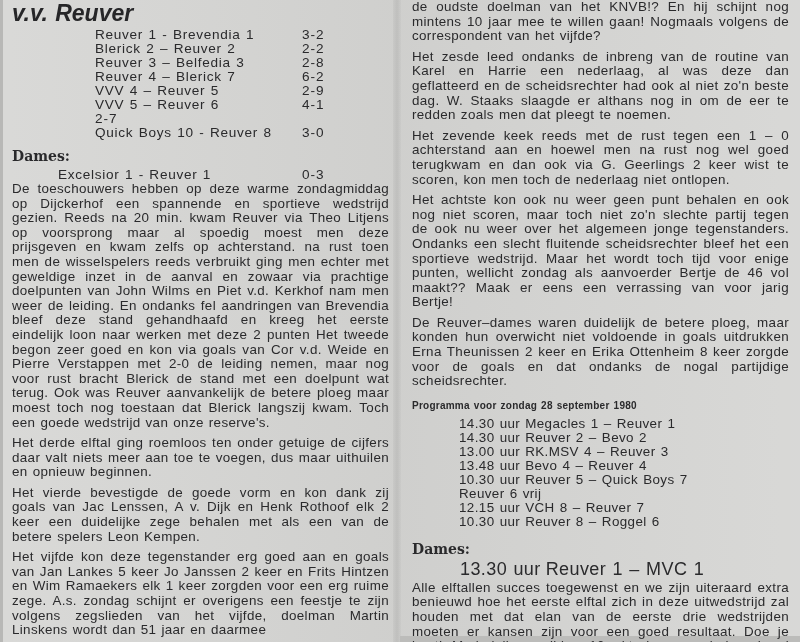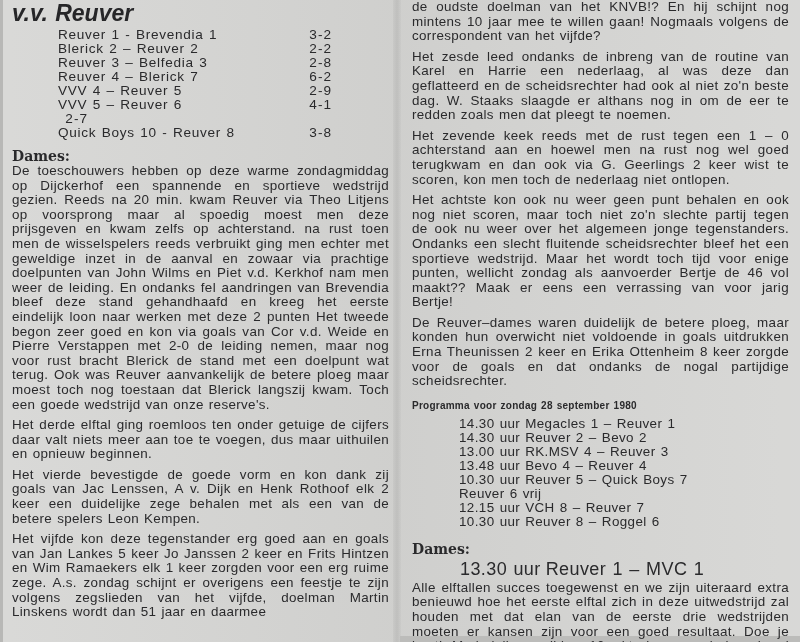--- a/index.html
+++ b/index.html
@@ -36,22 +36,22 @@
   }
   .col-left  { left:12px; width:377px; }
   .col-right { left:412px; width:377px; }
 
   .title {
     font-family:"Liberation Sans", sans-serif;
     font-weight:bold; font-size:23px; line-height:26px;
     margin:0 0 0 0; letter-spacing:0px; color:#262628;font-style:italic;
   }
   .results { margin:2px 0 0 46px; width:274px; }
-  .res-row { display:flex; justify-content:space-between; height:14px; line-height:14px; font-size:13.6px; letter-spacing:0.7px; }
-  .res-row .score { width:30px; text-align:right; letter-spacing:1px; }
+  .res-row { display:flex; justify-content:space-between; height:14px; line-height:14px; font-size:13.6px; letter-spacing:0.7px;margin-left:37px; }
+  .res-row .score { width:30px; letter-spacing:1px; }
 
   .serif-head {
     font-family:"DejaVu Serif", "Liberation Serif", serif;
     font-weight:bold; font-size:14px; line-height:16px;
     margin-top:8px; letter-spacing:0px;
   }
   .dames-res { margin:4px 0 0 46px; width:274px; }
 
   p.para {
     margin:0 0 6px 0;
@@ -103,25 +103,29 @@
         </div>
       <div class="res-row">
           <span>VVV 5 – Reuver 6</span>
           <span class="score">4-1</span>
         </div>
       <div class="res-row">
           <span class="score">2-7</span>
         </div>
       <div class="res-row">
           <span>Quick Boys 10 - Reuver 8</span>
-          <span class="score">3-8</span>
+          <span class="score">3-0</span>
         </div>
     </div>
 
     <div class="serif-head">Dames:</div>
+    <div class="res-row dames-res">
+      <span>Excelsior 1 - Reuver 1</span>
+      <span class="score">0-3</span>
+    </div>
 
     <p class="para gap-top">De toeschouwers hebben op deze warme zondagmiddag op Dijckerhof een spannende en sportieve wedstrijd gezien. Reeds na 20 min. kwam Reuver via Theo Litjens op voorsprong maar al spoedig moest men deze prijsgeven en kwam zelfs op achterstand. na rust toen men de wisselspelers reeds verbruikt ging men echter met geweldige inzet in de aanval en zowaar via prachtige doelpunten van John Wilms en Piet v.d. Kerkhof nam men weer de leiding. En ondanks fel aandringen van Brevendia bleef deze stand gehandhaafd en kreeg het eerste eindelijk loon naar werken met deze 2 punten Het tweede begon zeer goed en kon via goals van Cor v.d. Weide en Pierre Verstappen met 2-0 de leiding nemen, maar nog voor rust bracht Blerick de stand met een doelpunt wat terug. Ook was Reuver aanvankelijk de betere ploeg maar moest toch nog toestaan dat Blerick langszij kwam. Toch een goede wedstrijd van onze reserve's.</p>
     <p class="para">Het derde elftal ging roemloos ten onder getuige de cijfers daar valt niets meer aan toe te voegen, dus maar uithuilen en opnieuw beginnen.</p>
     <p class="para">Het vierde bevestigde de goede vorm en kon dank zij goals van Jac Lenssen, A v. Dijk en Henk Rothoof elk 2 keer een duidelijke zege behalen met als een van de betere spelers Leon Kempen.</p>
     <p class="para">Het vijfde kon deze tegenstander erg goed aan en goals van Jan Lankes 5 keer Jo Janssen 2 keer en Frits Hintzen en Wim Ramaekers elk 1 keer zorgden voor een erg ruime zege. A.s. zondag schijnt er overigens een feestje te zijn volgens zegslieden van het vijfde, doelman Martin Linskens wordt dan 51 jaar en daarmee</p>
   </div>
 
   <div class="col col-right">
     <p class="para">de oudste doelman van het KNVB!? En hij schijnt nog mintens 10 jaar mee te willen gaan! Nogmaals volgens de correspondent van het vijfde?</p>
     <p class="para">Het zesde leed ondanks de inbreng van de routine van Karel en Harrie een nederlaag, al was deze dan geflatteerd en de scheidsrechter had ook al niet zo'n beste dag. W. Staaks slaagde er althans nog in om de eer te redden zoals men dat pleegt te noemen.</p>

